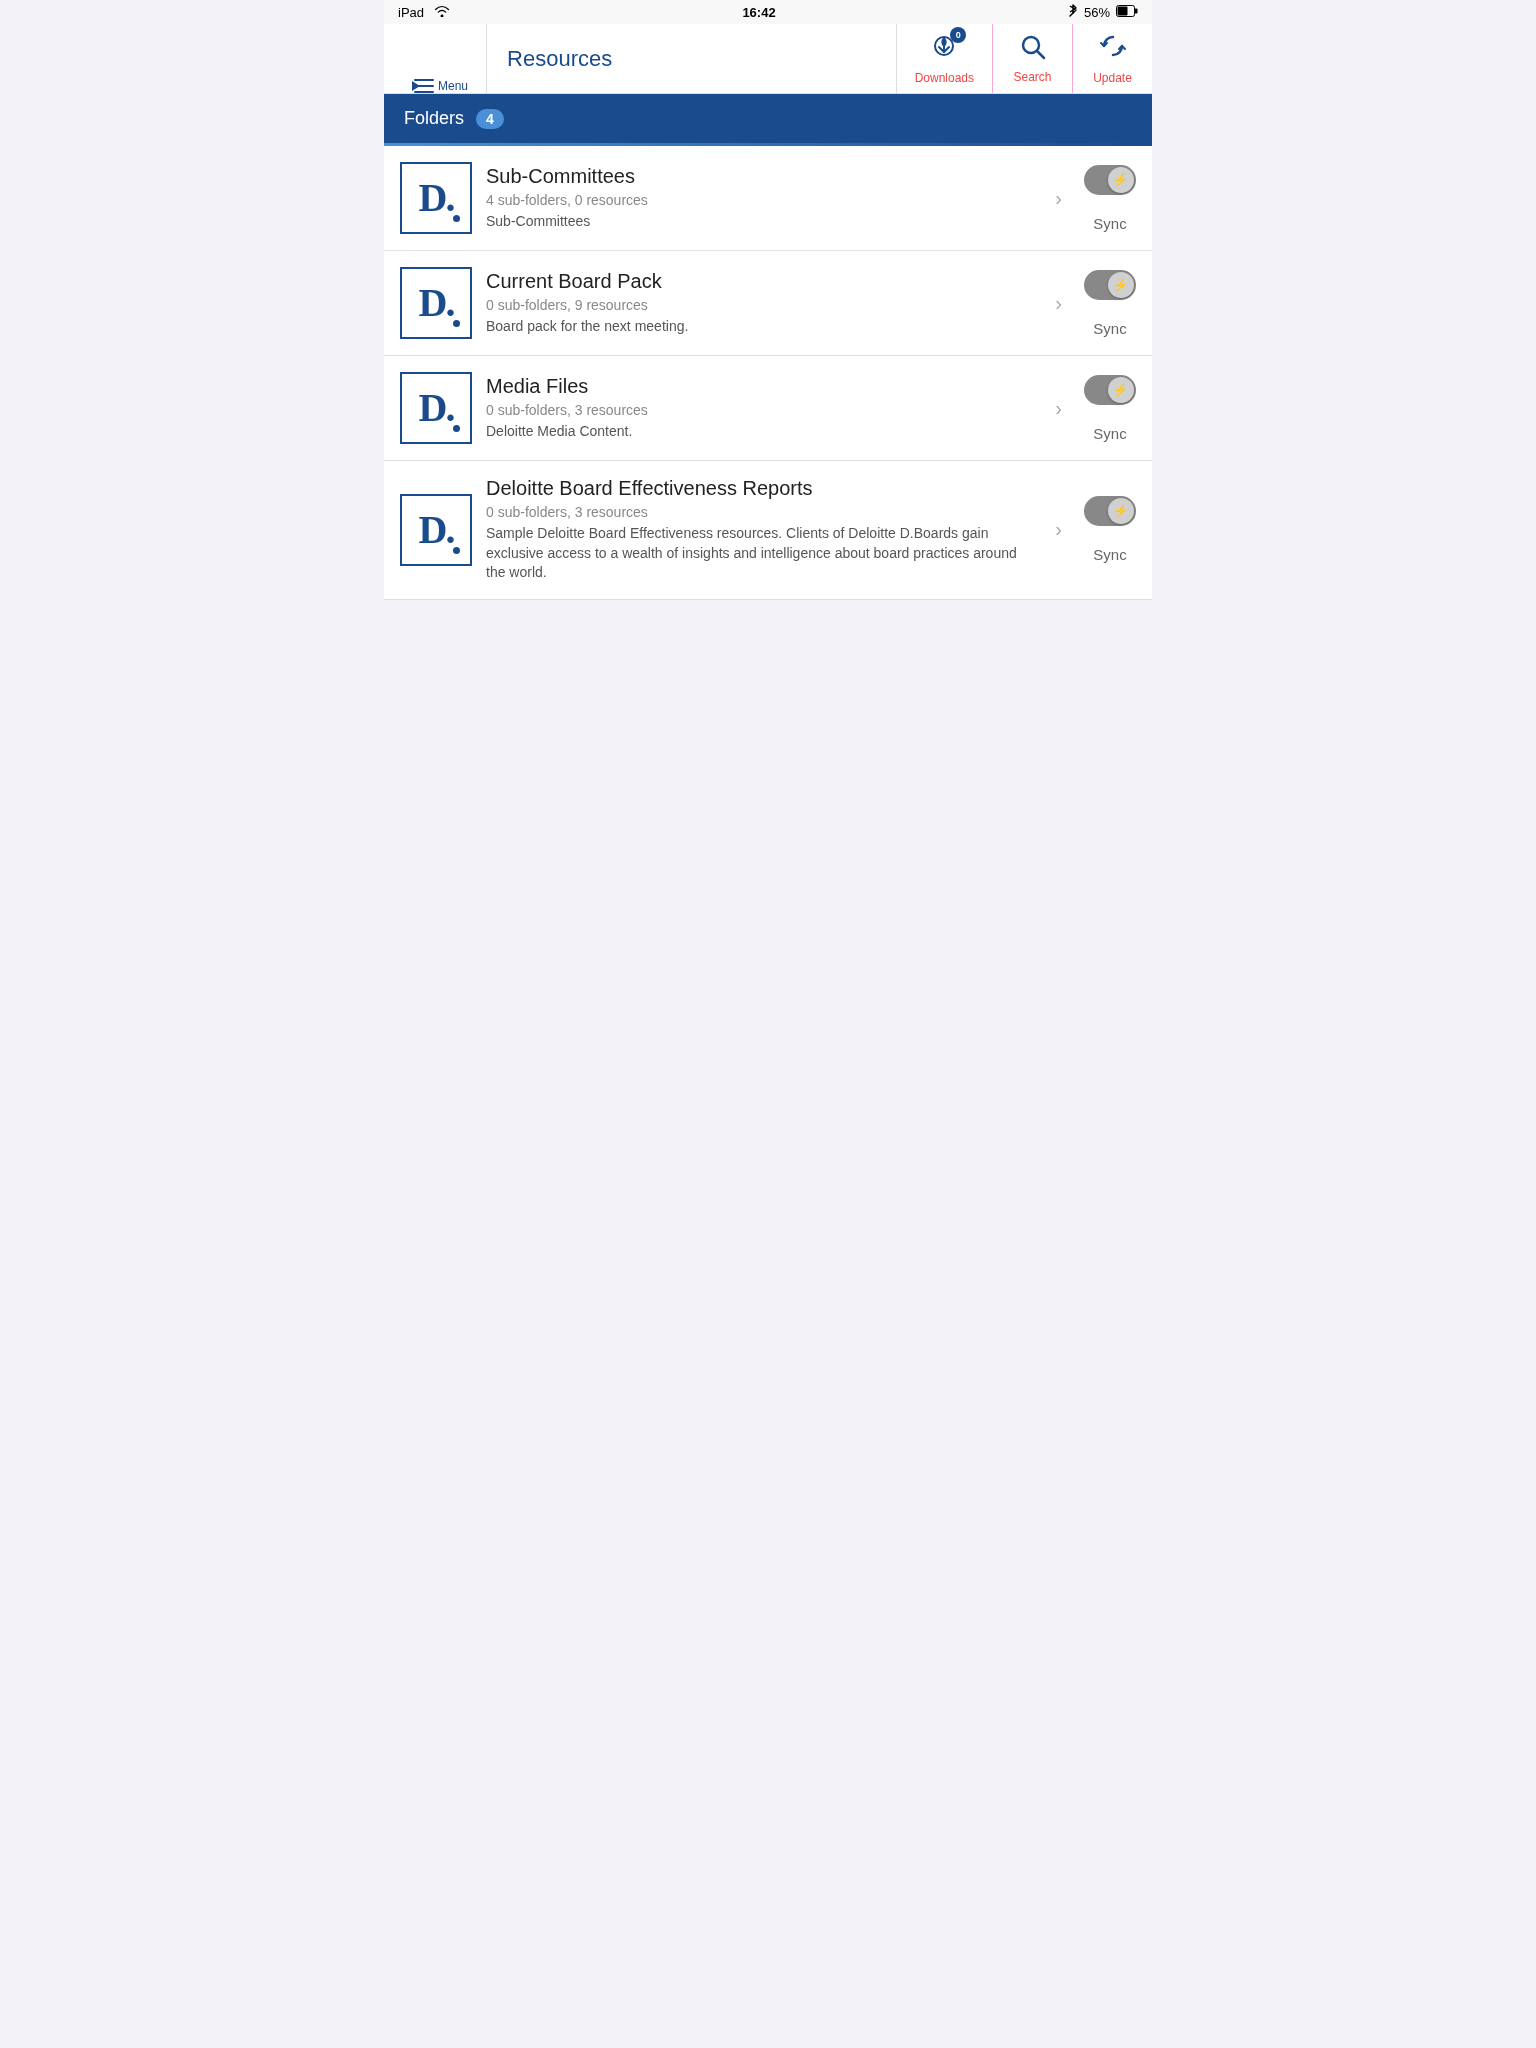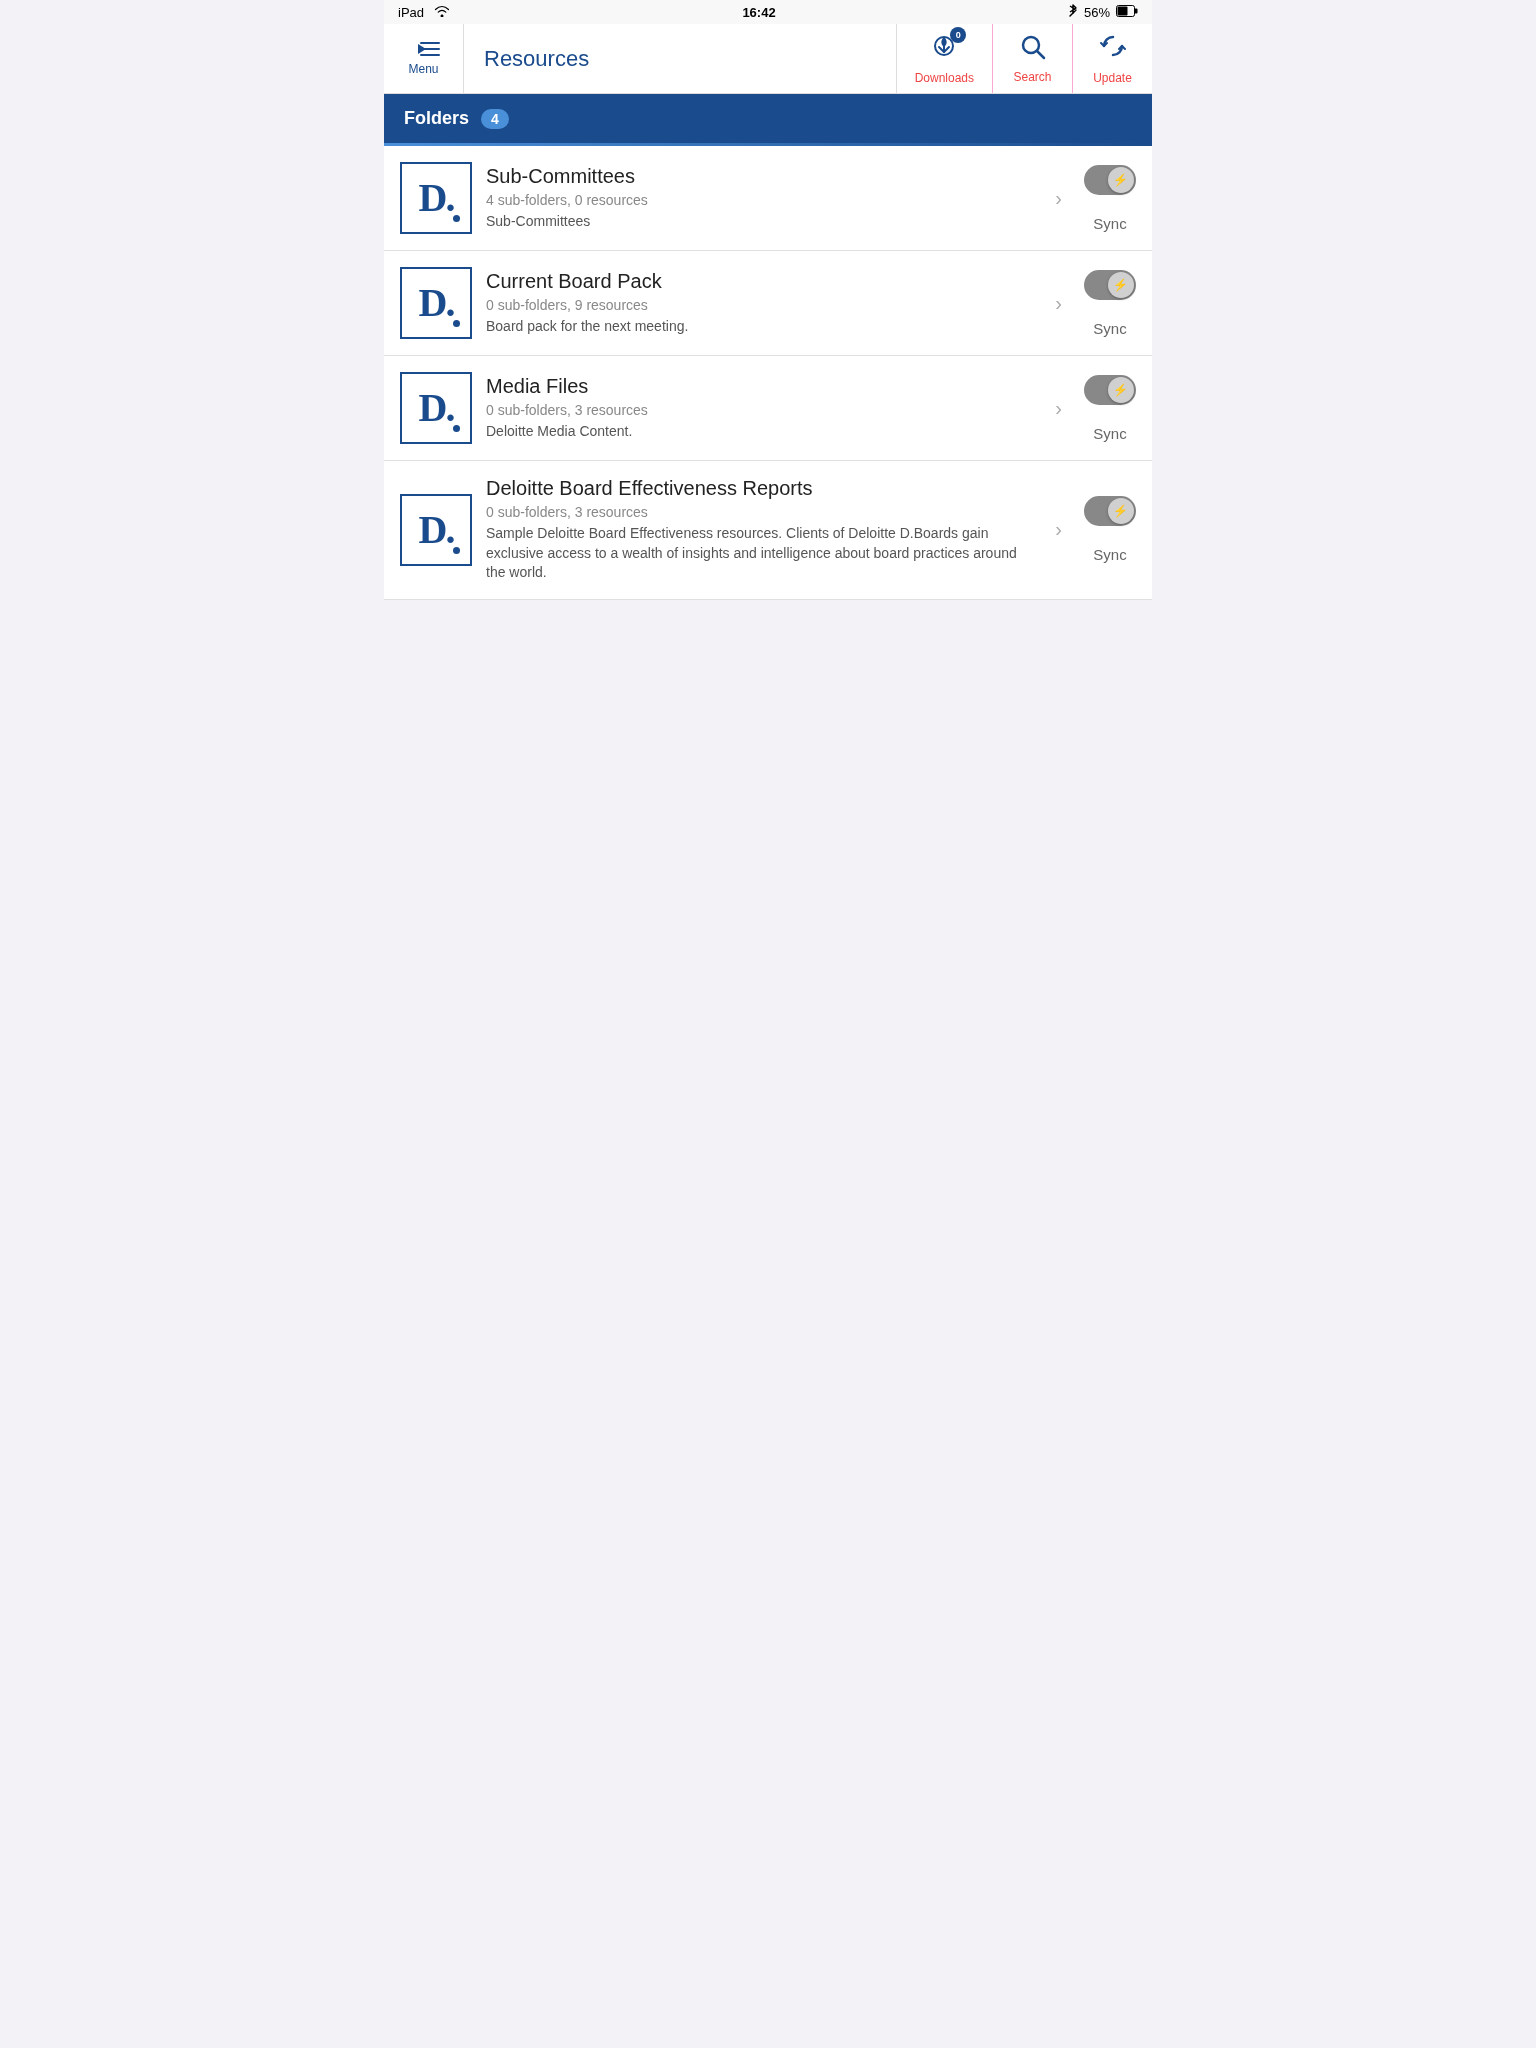--- a/index.html
+++ b/index.html
@@ -33,22 +33,22 @@
     .toolbar {
       display: flex;
       align-items: stretch;
       background: #fff;
       border-bottom: 1px solid #ddd;
       height: 70px;
     }
 
     .menu-btn {
       display: flex;
-      flex-direction: column;
-      align-items: center;
+      flex-direction: row;
+      align-items: flex-end;
       justify-content: center;
       padding: 0 18px;
       border-right: 1px solid #ddd;
       cursor: pointer;
       gap: 4px;
       min-width: 80px;
     }
     .menu-icon-lines {
       display: flex;
       flex-direction: column;
@@ -142,21 +142,21 @@
     .section-header {
       background: #1a4b8c;
       padding: 14px 20px;
       display: flex;
       align-items: center;
       gap: 12px;
     }
     .section-title {
       color: #fff;
       font-size: 18px;
-      font-weight: 700;
+      font-weight: 400;
     }
     .folder-count-badge {
       background: #4a90d9;
       color: #fff;
       border-radius: 12px;
       padding: 2px 10px;
       font-size: 14px;
       font-weight: 600;
     }
     .section-accent-bar {

